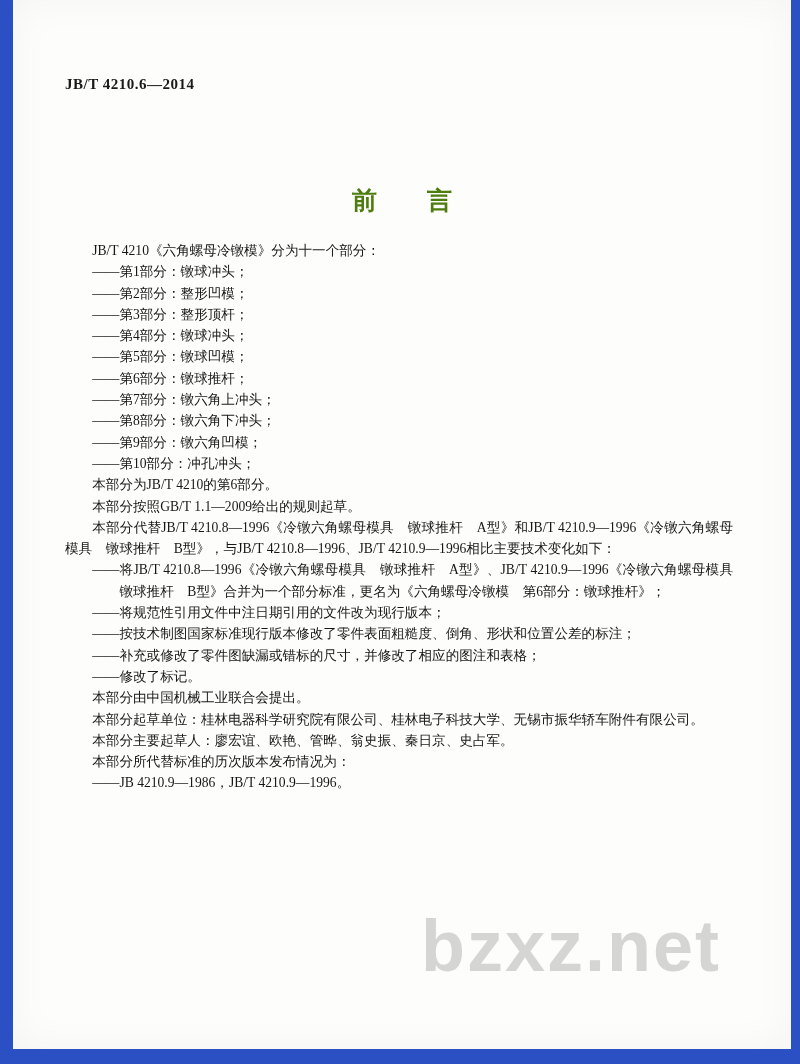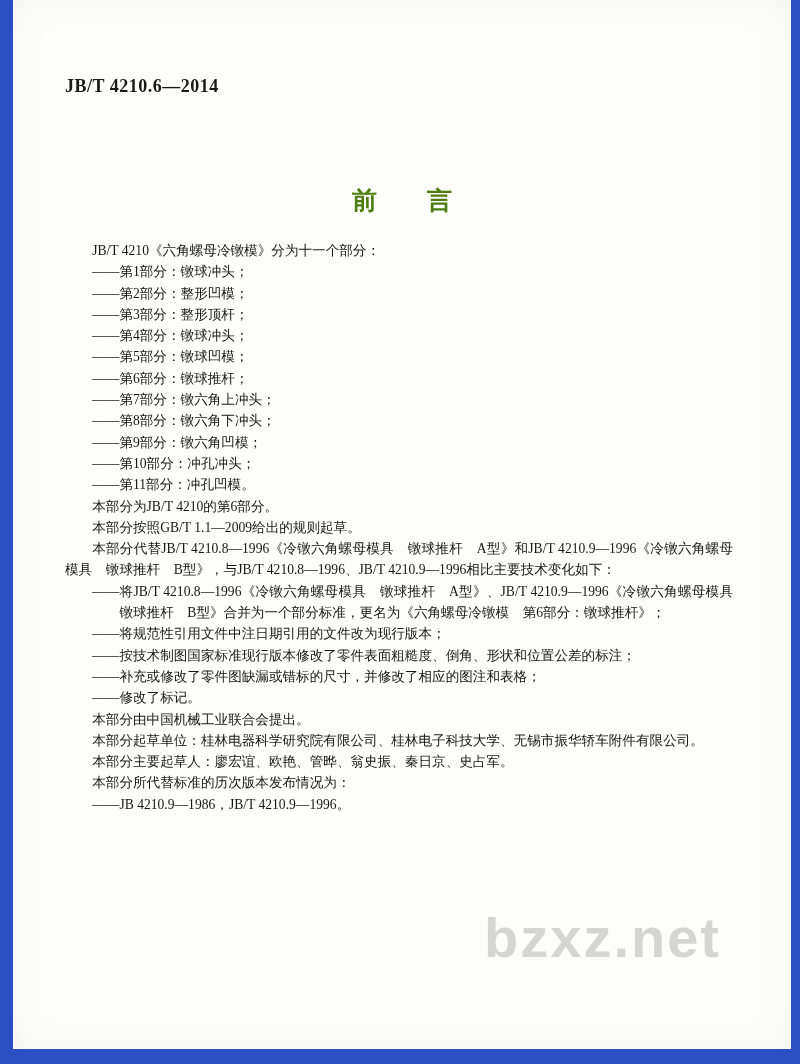--- a/index.html
+++ b/index.html
@@ -18,21 +18,21 @@
     position:absolute;
     left:13px;right:9px;top:0;bottom:15px;
     background:#fdfdfb;
     z-index:1;
     box-shadow:inset 0 0 40px rgba(0,0,0,0.04);
   }
   .doc-number{
     position:absolute;
     left:52px;top:76px;
     font-weight:bold;
-    font-size:18px;
+    font-size:15px;
     color:#1a1a1a;
     letter-spacing:0.5px;
   }
   .fw-title{
     position:absolute;
     left:0;right:0;top:168px;
     text-align:center;
     font-size:25px;
     font-weight:bold;
     color:#4d7c0f;
@@ -47,21 +47,21 @@
     text-align:justify;
   }
   .para{margin:0;padding:0;}
   .para.indent{text-indent:2em;}
   .para.dash{text-indent:2em;}
   .para.dash-hang{padding-left:4em;text-indent:-2em;}
   .watermark{
     position:absolute;
     right:70px;top:905px;
     font-family:"Liberation Sans","DejaVu Sans",sans-serif;
-    font-size:56px;
+    font-size:72px;
     font-weight:bold;
     color:rgba(165,165,165,0.45);
     letter-spacing:2px;
     z-index:2;
     user-select:none;
   }
 </style>
 </head>
 <body>
 
@@ -75,21 +75,20 @@
       <p class="para dash">——第1部分：镦球冲头；</p>
       <p class="para dash">——第2部分：整形凹模；</p>
       <p class="para dash">——第3部分：整形顶杆；</p>
       <p class="para dash">——第4部分：镦球冲头；</p>
       <p class="para dash">——第5部分：镦球凹模；</p>
       <p class="para dash">——第6部分：镦球推杆；</p>
       <p class="para dash">——第7部分：镦六角上冲头；</p>
       <p class="para dash">——第8部分：镦六角下冲头；</p>
       <p class="para dash">——第9部分：镦六角凹模；</p>
       <p class="para dash">——第10部分：冲孔冲头；</p>
-      <p class="para dash">——第11部分：冲孔凹模。</p>
       <p class="para indent">本部分为JB/T 4210的第6部分。</p>
       <p class="para indent">本部分按照GB/T 1.1—2009给出的规则起草。</p>
       <p class="para indent">本部分代替JB/T 4210.8—1996《冷镦六角螺母模具　镦球推杆　A型》和JB/T 4210.9—1996《冷镦六角螺母模具　镦球推杆　B型》，与JB/T 4210.8—1996、JB/T 4210.9—1996相比主要技术变化如下：</p>
       <p class="para dash-hang">——将JB/T 4210.8—1996《冷镦六角螺母模具　镦球推杆　A型》、JB/T 4210.9—1996《冷镦六角螺母模具　镦球推杆　B型》合并为一个部分标准，更名为《六角螺母冷镦模　第6部分：镦球推杆》；</p>
       <p class="para dash">——将规范性引用文件中注日期引用的文件改为现行版本；</p>
       <p class="para dash">——按技术制图国家标准现行版本修改了零件表面粗糙度、倒角、形状和位置公差的标注；</p>
       <p class="para dash">——补充或修改了零件图缺漏或错标的尺寸，并修改了相应的图注和表格；</p>
       <p class="para dash">——修改了标记。</p>
       <p class="para indent">本部分由中国机械工业联合会提出。</p>
       <p class="para indent">本部分起草单位：桂林电器科学研究院有限公司、桂林电子科技大学、无锡市振华轿车附件有限公司。</p>

